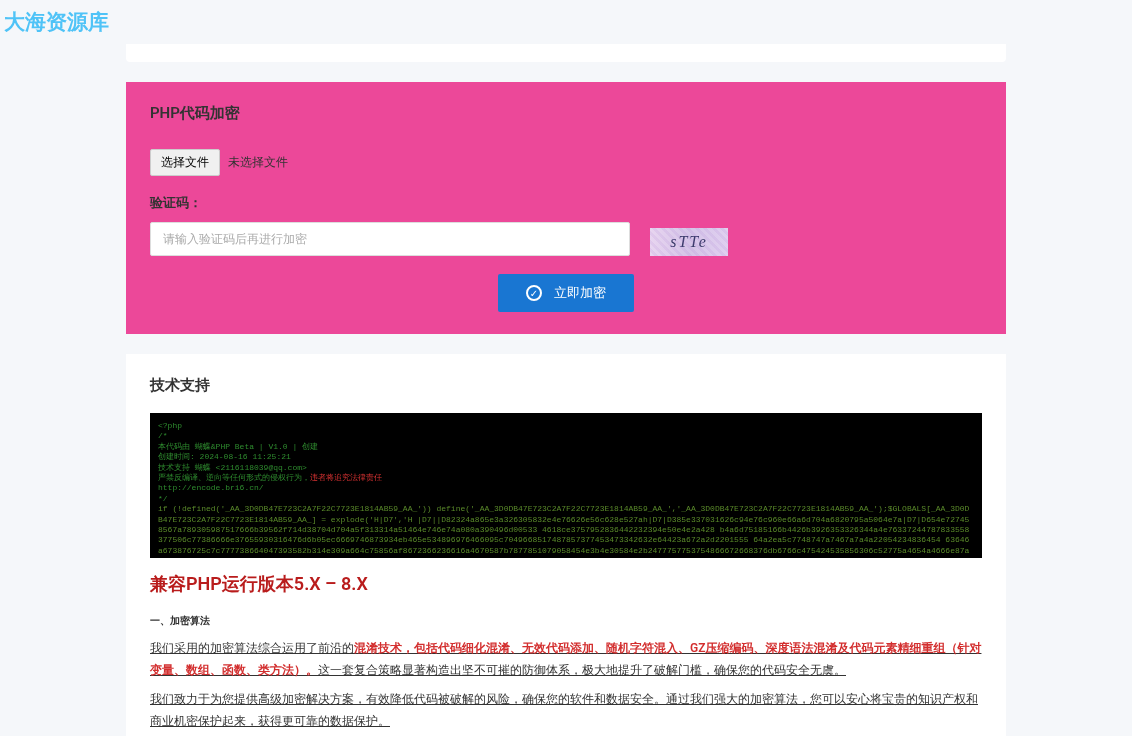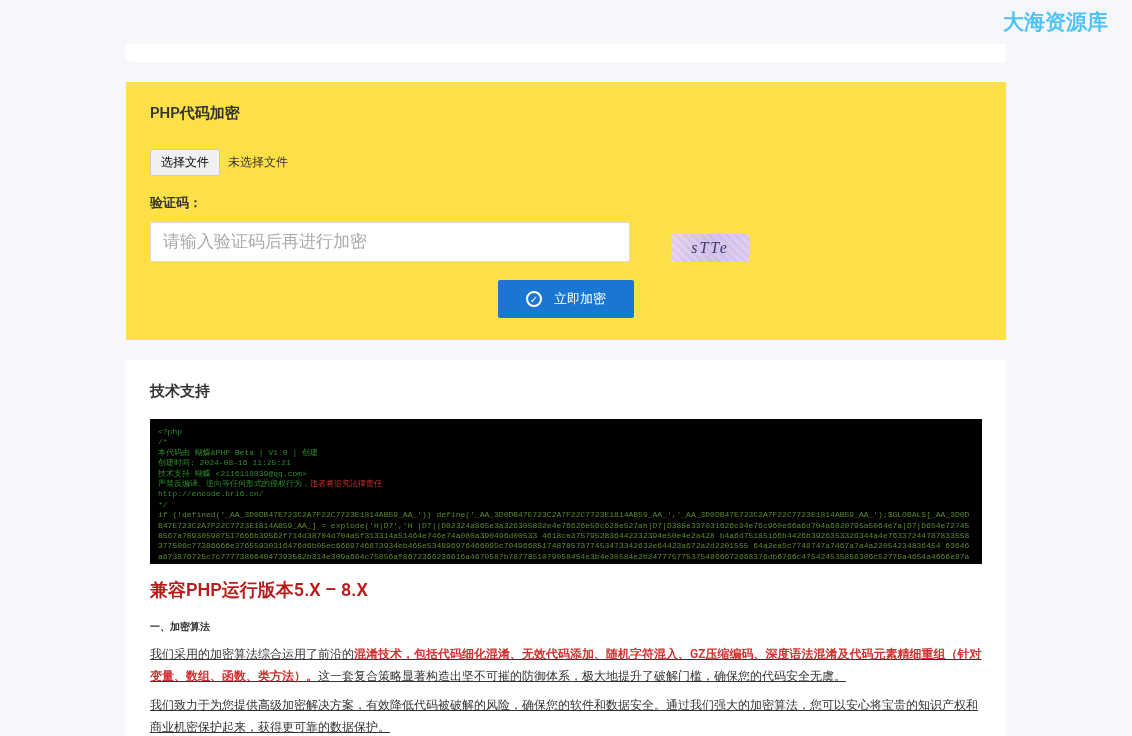--- a/index.html
+++ b/index.html
@@ -1,31 +1,31 @@
 <!DOCTYPE html>
 <html><head>
   <meta charset="utf-8">
   <style>
     * { margin: 0; padding: 0; box-sizing: border-box; }
     body { font-family: -apple-system, BlinkMacSystemFont, "Segoe UI", Roboto, "Helvetica Neue", Arial, sans-serif; background: #f5f7fa; color: #333; font-size: 13px; }
-    .logo-bar { padding: 8px 24px; text-align: right; }
+    .logo-bar { padding: 8px 4px; }
     .logo { color: #4fc3f7; font-size: 21px; font-weight: bold; }
     .top-strip { background: #fff; height: 18px; margin: 0 auto; max-width: 880px; border-radius: 0 0 4px 4px; }
-    .card { background: #fde047; margin: 20px auto; max-width: 880px; padding: 22px 24px; }
+    .card { background: #ec4899; margin: 20px auto; max-width: 880px; padding: 22px 24px; }
     .card-title { font-size: 15px; font-weight: 600; margin-bottom: 18px; }
     .form-section { padding-top: 8px; }
     .label { font-size: 13px; font-weight: 600; margin-bottom: 10px; display: block; }
     .file-row { display: flex; align-items: center; gap: 8px; margin-bottom: 18px; }
     .file-btn { border: 1px solid #ccc; background: #f0f0f0; padding: 4px 10px; font-size: 12px; cursor: pointer; border-radius: 2px; }
     .file-text { font-size: 12px; color: #333; }
     .captcha-row { display: flex; align-items: flex-end; gap: 20px; margin-bottom: 18px; }
     .captcha-input-col { flex: 0 0 480px; }
-    .input { width: 100%; border: 1px solid #ddd; padding: 9px 12px; font-size: 17px; border-radius: 2px; color: #333; }
+    .input { width: 100%; border: 1px solid #ddd; padding: 9px 12px; font-size: 12px; border-radius: 2px; color: #333; }
     .input::placeholder { color: #aaa; }
-    .captcha-img { width: 78px; height: 28px; background: linear-gradient(90deg,#e8d5f0,#d5c5e8,#e0d0f0); display: flex; align-items: center; justify-content: center; font-family: serif; font-size: 16px; font-style: italic; color: #3a3a6a; letter-spacing: 2px; position: relative; overflow: hidden; margin-left: 21px; }
+    .captcha-img { width: 78px; height: 28px; background: linear-gradient(90deg,#e8d5f0,#d5c5e8,#e0d0f0); display: flex; align-items: center; justify-content: center; font-family: serif; font-size: 16px; font-style: italic; color: #3a3a6a; letter-spacing: 2px; position: relative; overflow: hidden; }
     .captcha-img::before { content:''; position:absolute; inset:0; background: repeating-linear-gradient(45deg,transparent,transparent 3px,rgba(150,100,200,0.1) 3px,rgba(150,100,200,0.1) 6px); }
     .submit-row { text-align: center; margin-top: 10px; }
     .submit-btn { background: #1976d2; color: #fff; border: none; padding: 10px 28px; font-size: 13px; cursor: pointer; border-radius: 2px; display: inline-flex; align-items: center; gap: 12px; }
     .submit-icon { display: inline-flex; width: 16px; height: 16px; border: 2px solid #fff; border-radius: 50%; align-items: center; justify-content: center; font-size: 10px; }
     .notice-card { background: #fff; margin: 20px auto 0; max-width: 880px; padding: 22px 24px; }
     .notice-title { font-size: 15px; font-weight: 600; margin-bottom: 18px; }
     .code-block { background: #000; color: #0f0; font-family: "Courier New", monospace; font-size: 8px; line-height: 1.3; padding: 8px; height: 145px; overflow-y: scroll; white-space: pre-wrap; word-break: break-all; margin-bottom: 14px; }
     .code-block .header-line { color: #2e8b2e; }
     .code-block .red { color: #d33; }
     .code-block .hex { color: #5a8a2a; }

